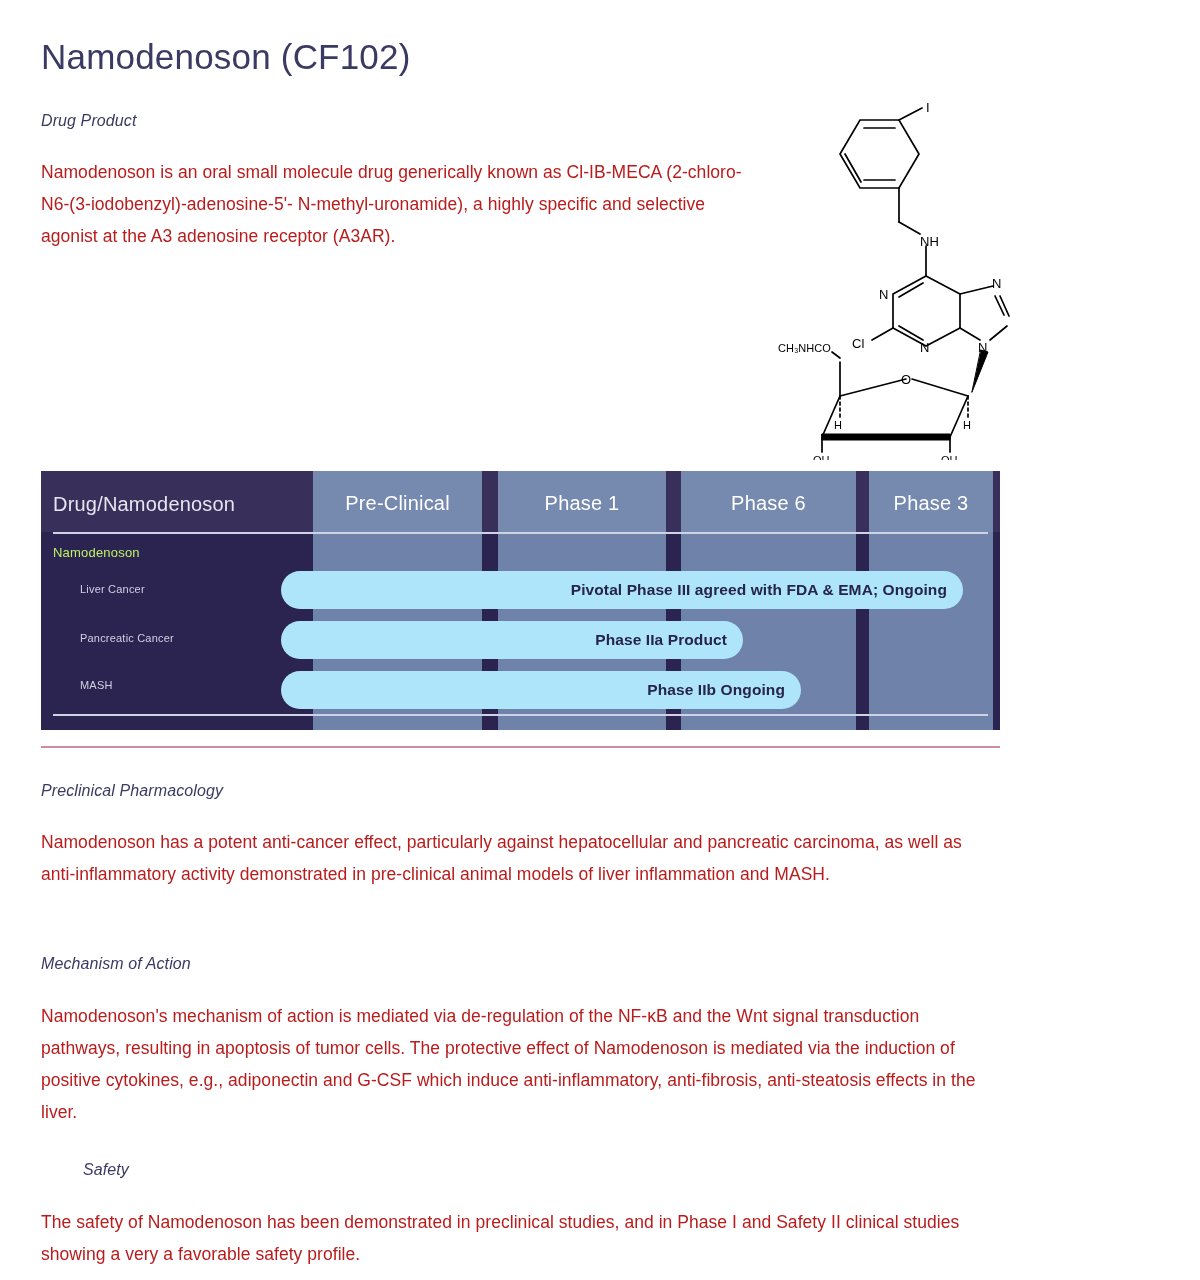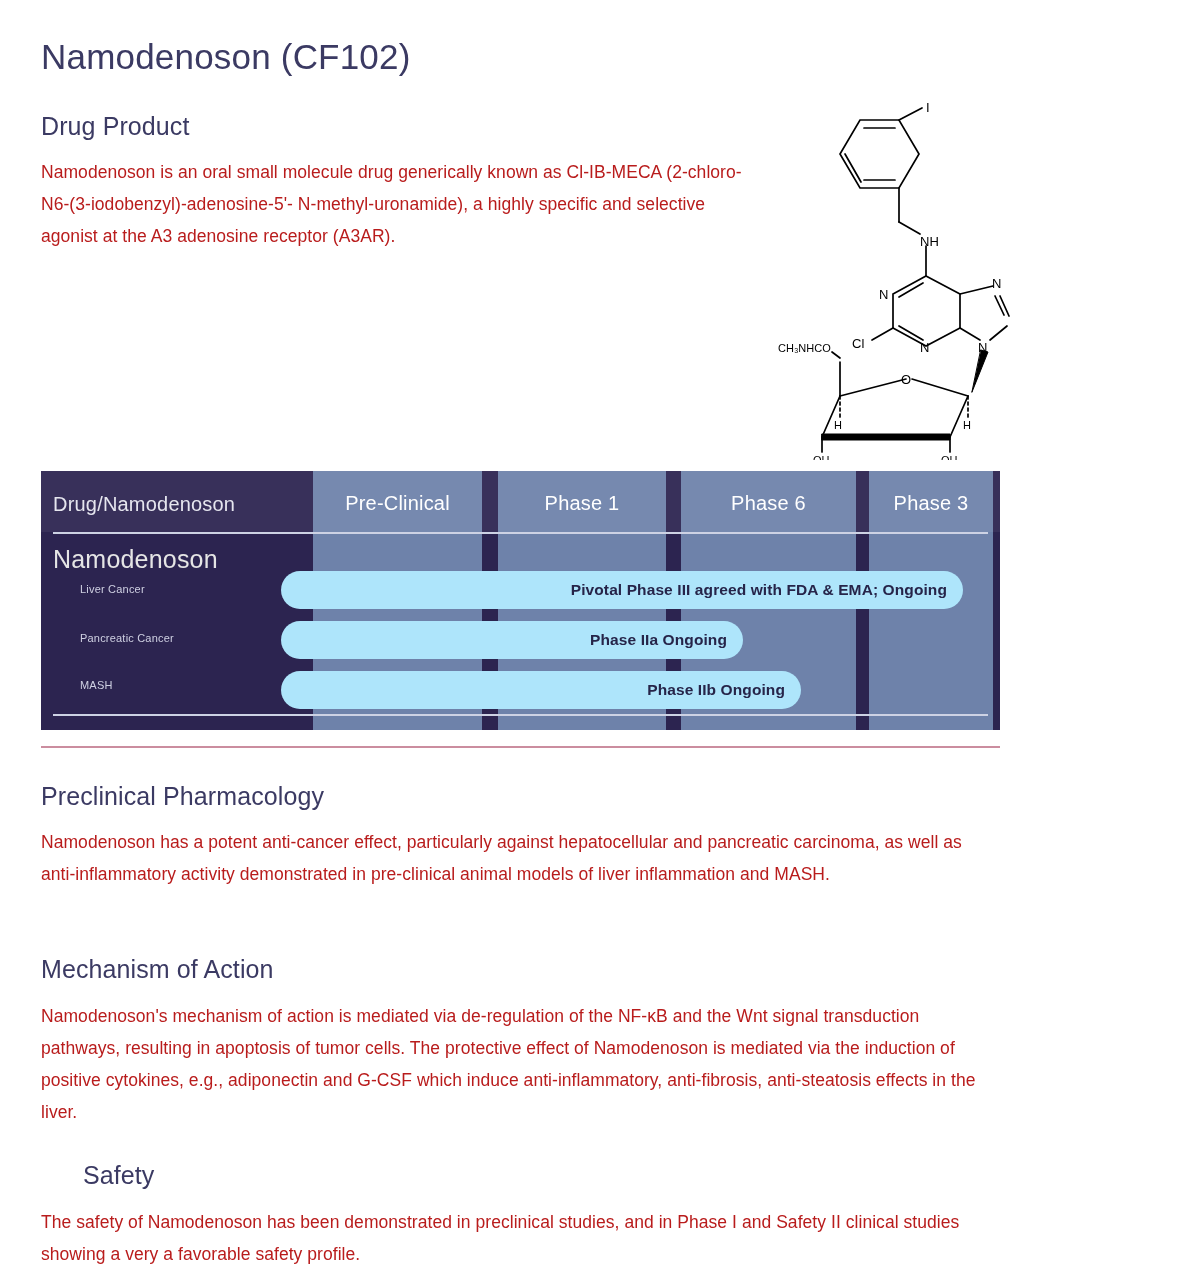--- a/index.html
+++ b/index.html
@@ -19,25 +19,26 @@
   .h1 {
     position: absolute;
     left: 41px; top: 36px;
     font-size: 35px;
     font-weight: 400;
     letter-spacing: 0.2px;
     color: #3b3a63;
     line-height: 1.2;
   }
   .h2 {
-    font-size: 25px;
+    font-size: 16px;
     font-weight: 400;
     color: #3b3a63;
     letter-spacing: 0.1px;
     line-height: 1.2;
+    font-style: italic;
   }
   .para {
     font-size: 17.5px;
     font-weight: 400;
     line-height: 32px;
     color: #b91c1c;
     letter-spacing: 0.05px;
   }
 
   #drug-product-heading { position: absolute; left: 41px; top: 111px; }
@@ -93,21 +94,21 @@
     line-height: 1;
   }
 
   .pl-leftlabels { position: absolute; left: 0; top: 0; width: 272px; height: 100%; }
   .pl-rowlabel-head {
     position: absolute; left: 12px; top: 22px;
     font-size: 20px; color: #e6e6ef; font-weight: 400; letter-spacing: .2px;
   }
   .pl-drug {
     position: absolute; left: 12px; top: 74px;
-    font-size: 25px; color: #e5e5e5; font-weight: 400; letter-spacing: .2px;
+    font-size: 13px; color: #bef264; font-weight: 400; letter-spacing: .2px;
   }
   .pl-indication {
     position: absolute; left: 39px;
     font-size: 11px; color: #cfd0e2; font-weight: 400; letter-spacing: .2px;
   }
 
   .pl-bar {
     position: absolute;
     height: 38px;
     background: #aee5fb;
@@ -240,21 +241,21 @@
     <div class="pl-colhead" style="left:828px; width:124px;">Phase 3</div>
 
     <div class="pl-leftlabels">
       <div class="pl-drug">Namodenoson</div>
       <div class="pl-indication" style="top:112px;">Liver Cancer</div>
       <div class="pl-indication" style="top:161px;">Pancreatic Cancer</div>
       <div class="pl-indication" style="top:208px;">MASH</div>
     </div>
 
     <div class="pl-bar" style="left:240px; top:100px; width:682px;">Pivotal Phase III agreed with FDA &amp; EMA; Ongoing</div>
-    <div class="pl-bar" style="left:240px; top:150px; width:462px;">Phase IIa Ongoing</div>
+    <div class="pl-bar" style="left:240px; top:150px; width:462px;">Phase IIa Product</div>
     <div class="pl-bar" style="left:240px; top:200px; width:520px;">Phase IIb Ongoing</div>
   </div>
 
   <div class="rule"></div>
 
   <div class="h2" id="preclinical-heading">Preclinical Pharmacology</div>
   <div class="para" id="preclinical-text">Namodenoson has a potent anti-cancer effect, particularly against hepatocellular and pancreatic carcinoma, as well as anti-inflammatory activity demonstrated in pre-clinical animal models of liver inflammation and MASH.</div>
 
   <div class="h2" id="moa-heading">Mechanism of Action</div>
   <div class="para" id="moa-text">Namodenoson's mechanism of action is mediated via de-regulation of the NF-κB and the Wnt signal transduction pathways, resulting in apoptosis of tumor cells. The protective effect of Namodenoson is mediated via the induction of positive cytokines, e.g., adiponectin and G-CSF which induce anti-inflammatory, anti-fibrosis, anti-steatosis effects in the liver.</div>

